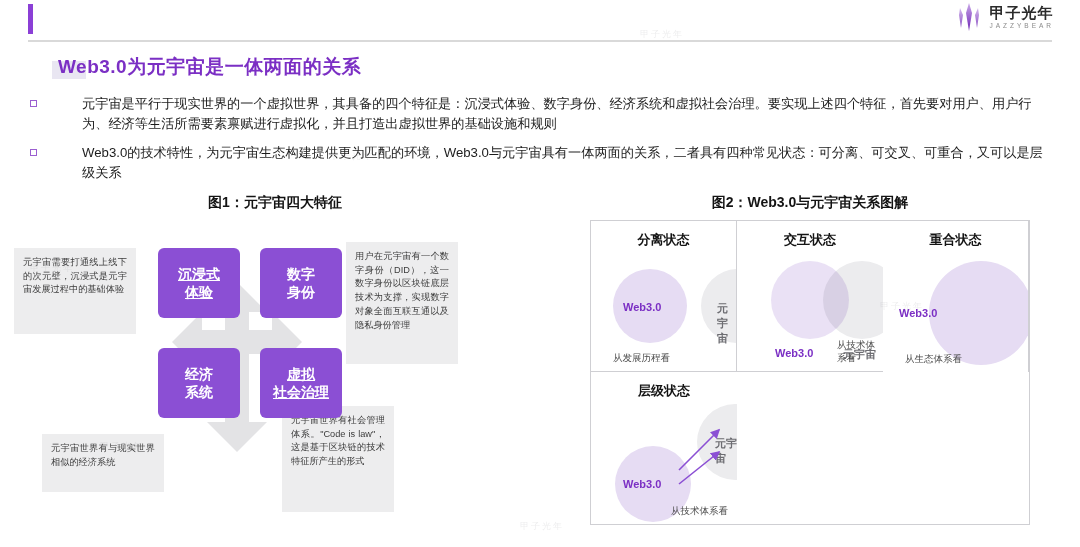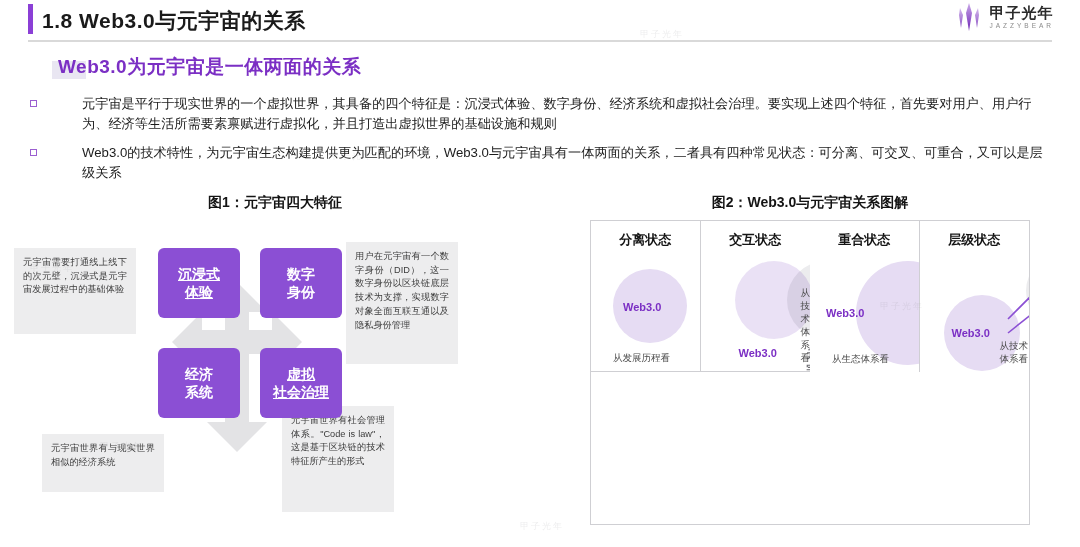--- a/index.html
+++ b/index.html
@@ -173,21 +173,21 @@
   }
 
   
   .quad {
     position: relative;
     width: 440px;
     height: 305px;
     margin-left: 50px;
     border: 1px solid #cfcfd3;
     display: grid;
-    grid-template-columns: 1fr 1fr 1fr 1fr;
+    grid-template-columns: 1fr 1fr 1fr;
     grid-template-rows: 1fr 1fr;
   }
   .quad-cell {
     position: relative;
     border-right: 1px solid #cfcfd3;
     border-bottom: 1px solid #cfcfd3;
     overflow: hidden;
   }
   .quad-cell:nth-child(2), .quad-cell:nth-child(4) { border-right: none; }
   .quad-cell:nth-child(3), .quad-cell:nth-child(4) { border-bottom: none; }
@@ -227,21 +227,20 @@
     pointer-events: none;
     user-select: none;
     white-space: nowrap;
   }
 </style>
 </head>
 <body>
 
 <div class="header">
   <div class="header-bar"></div>
-  <div class="header-title">1.8 Web3.0与元宇宙的关系</div>
   <div class="header-rule"></div>
   <div class="logo">
     <div class="logo-mark">
       <svg width="26" height="30" viewBox="0 0 26 30">
         <defs>
           <linearGradient id="lg" x1="0" y1="0" x2="0" y2="1">
             <stop offset="0%" stop-color="#c9a7e8"></stop>
             <stop offset="100%" stop-color="#6d23b5"></stop>
           </linearGradient>
         </defs>

